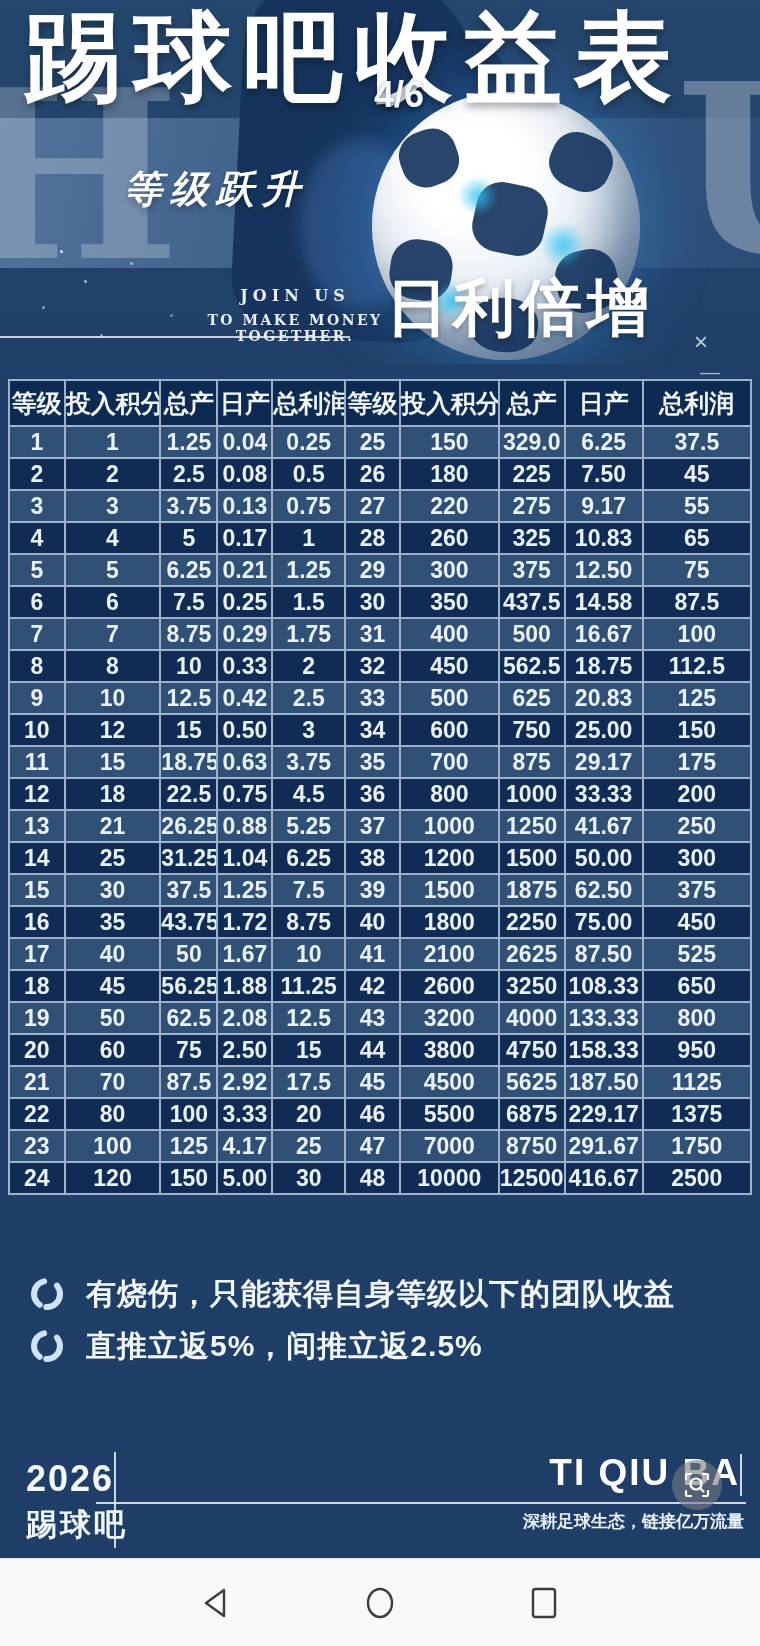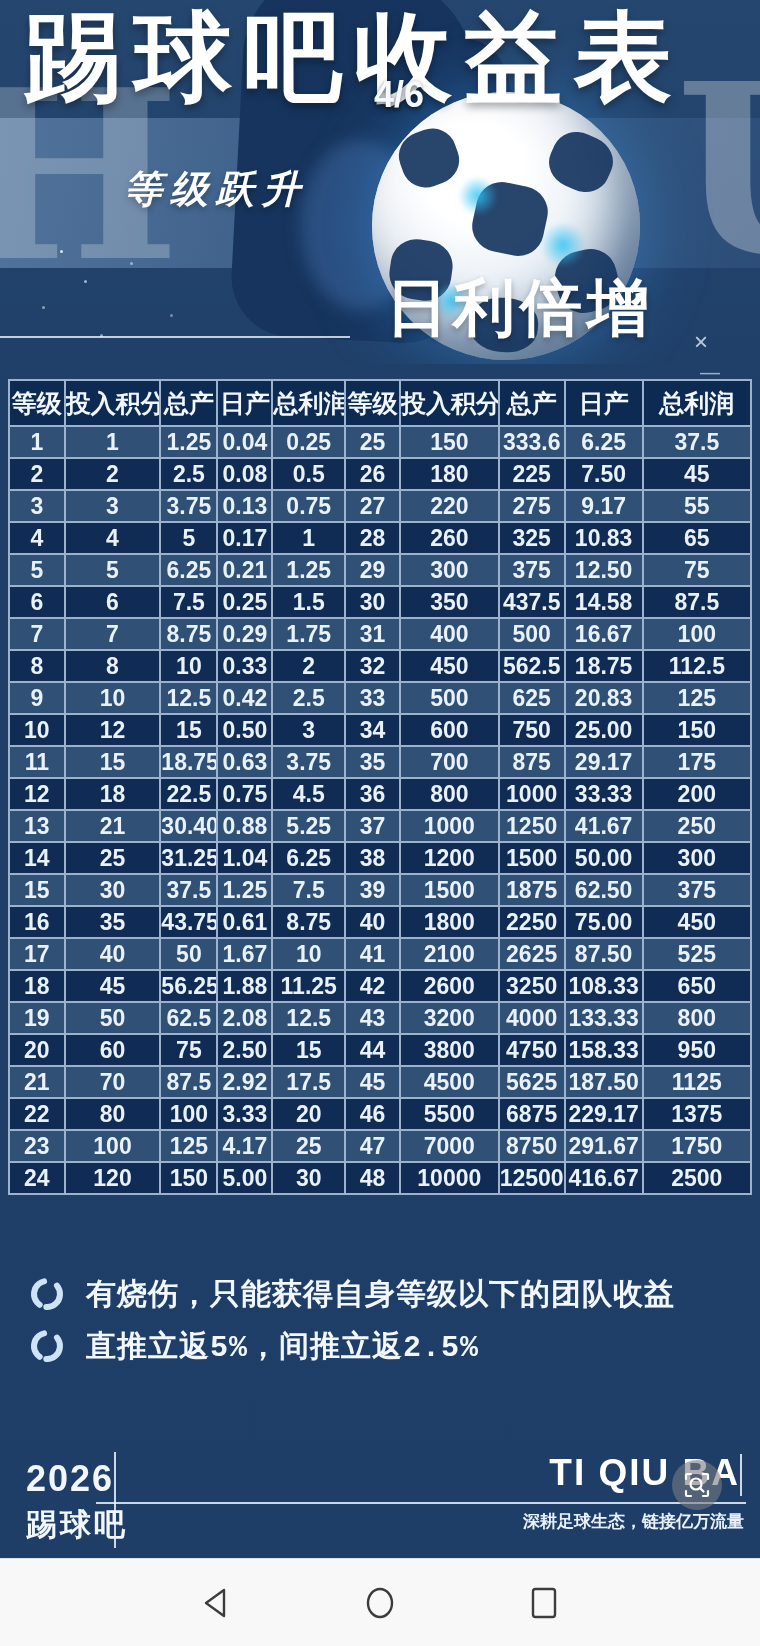--- a/index.html
+++ b/index.html
@@ -66,21 +66,21 @@
   tr.odd td{background:#305076;}
   tr.even td{background:#102c54;}
   col.c-lvl{width:7.5%;} col.c-inv{width:12.9%;} col.c-tot{width:7.7%;} col.c-day{width:7.4%;} col.c-prof{width:9.8%;}
   col.c-lvl2{width:7.4%;} col.c-inv2{width:13.3%;} col.c-tot2{width:8.9%;} col.c-day2{width:10.5%;} col.c-prof2{width:14.6%;}
 
   
   .notes{position:absolute;left:30px;top:1268px;width:710px;}
   .note-line{display:flex;align-items:center;height:52px;}
   .note-icon{width:34px;height:34px;margin-right:22px;flex:0 0 auto;}
   .note-text{font-size:30px;font-weight:bold;color:#f2f7fd;letter-spacing:1px;
-    font-family:Liberation Mono, monospace;}
+    font-family:Liberation Sans, sans-serif;}
 
   
   .footer{position:absolute;left:0;top:1440px;width:760px;height:118px;}
   .footer-year{position:absolute;left:26px;top:18px;font-size:36px;font-weight:bold;color:#f2f7fd;letter-spacing:2px;text-align:right;}
   .footer-brand-cn{position:absolute;left:26px;top:64px;font-size:31px;font-weight:bold;color:#f2f7fd;letter-spacing:3px;}
   .footer-vline{position:absolute;left:114px;top:12px;width:2px;height:96px;background:rgba(235,243,252,.85);}
   .footer-hline{position:absolute;left:96px;top:62px;width:650px;height:2px;background:rgba(235,243,252,.85);}
   .footer-brand-en{position:absolute;right:20px;top:12px;font-size:37px;font-weight:bold;color:#ffffff;letter-spacing:2px;}
   .footer-vtick{position:absolute;left:740px;top:14px;width:2px;height:42px;background:rgba(235,243,252,.85);}
   .footer-tagline{position:absolute;right:16px;top:70px;font-size:17px;font-weight:bold;color:#e9f1fa;}
@@ -113,20 +113,24 @@
       <div class="patch p6"></div>
       <div class="glow g1"></div>
       <div class="glow g2"></div>
       <div class="glow g3"></div>
     </div>
     <div class="sparkles"></div>
 
     <div class="hero-title">踢球吧收益表</div>
     <div class="page-indicator">4/6</div>
     <div class="tag-left">等级跃升</div>
+    <div class="join-block">
+      <div class="join-1">JOIN US</div>
+      <div class="join-2">TO MAKE MONEY TOGETHER.</div>
+    </div>
     <div class="tag-right">日利倍增</div>
     <div class="hero-line"></div>
   </div>
 
   <div class="win-close">×</div>
   <div class="win-min">—</div>
 
   <div class="table-wrap">
     <table class="earnings">
       <colgroup>
@@ -157,21 +161,21 @@
       </thead>
       <tbody id="earnings-body">
           <tr class="odd">
             <td>1</td>
             <td>1</td>
             <td>1.25</td>
             <td>0.04</td>
             <td>0.25</td>
             <td>25</td>
             <td>150</td>
-            <td>333.6</td>
+            <td>329.0</td>
             <td>6.25</td>
             <td>37.5</td>
           </tr>
           <tr class="even">
             <td>2</td>
             <td>2</td>
             <td>2.5</td>
             <td>0.08</td>
             <td>0.5</td>
             <td>26</td>
@@ -296,21 +300,21 @@
             <td>4.5</td>
             <td>36</td>
             <td>800</td>
             <td>1000</td>
             <td>33.33</td>
             <td>200</td>
           </tr>
           <tr class="odd">
             <td>13</td>
             <td>21</td>
-            <td>30.40</td>
+            <td>26.25</td>
             <td>0.88</td>
             <td>5.25</td>
             <td>37</td>
             <td>1000</td>
             <td>1250</td>
             <td>41.67</td>
             <td>250</td>
           </tr>
           <tr class="even">
             <td>14</td>
@@ -333,21 +337,21 @@
             <td>39</td>
             <td>1500</td>
             <td>1875</td>
             <td>62.50</td>
             <td>375</td>
           </tr>
           <tr class="even">
             <td>16</td>
             <td>35</td>
             <td>43.75</td>
-            <td>0.61</td>
+            <td>1.72</td>
             <td>8.75</td>
             <td>40</td>
             <td>1800</td>
             <td>2250</td>
             <td>75.00</td>
             <td>450</td>
           </tr>
           <tr class="odd">
             <td>17</td>
             <td>40</td>

